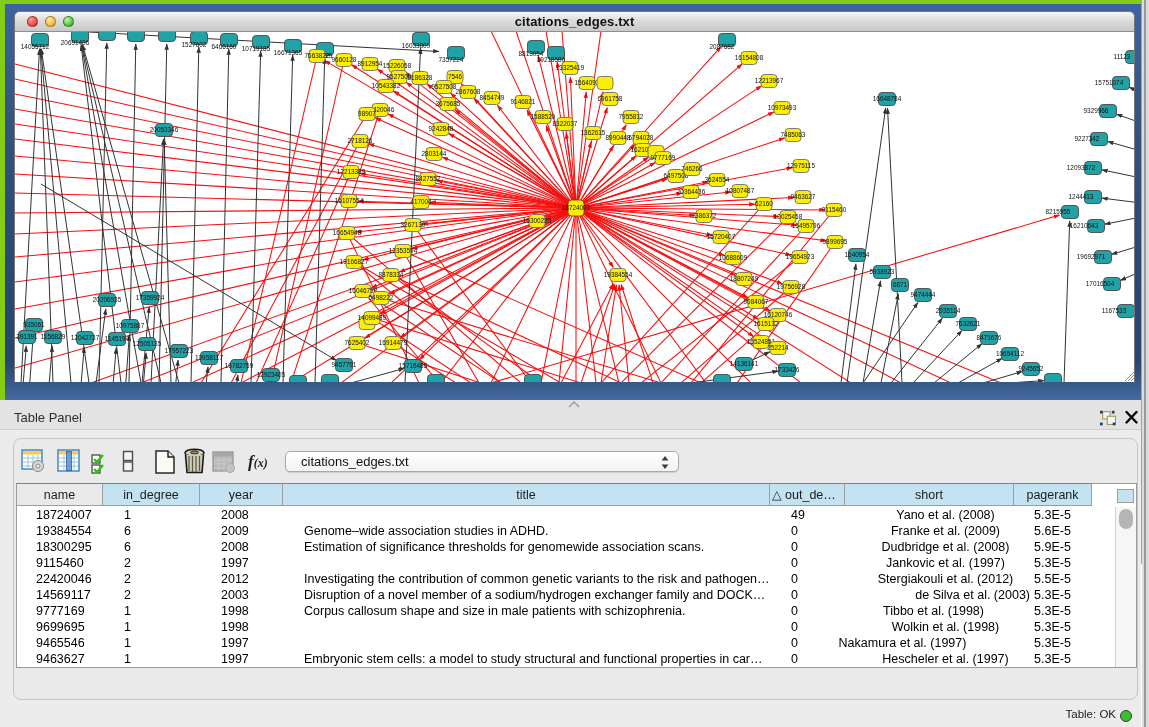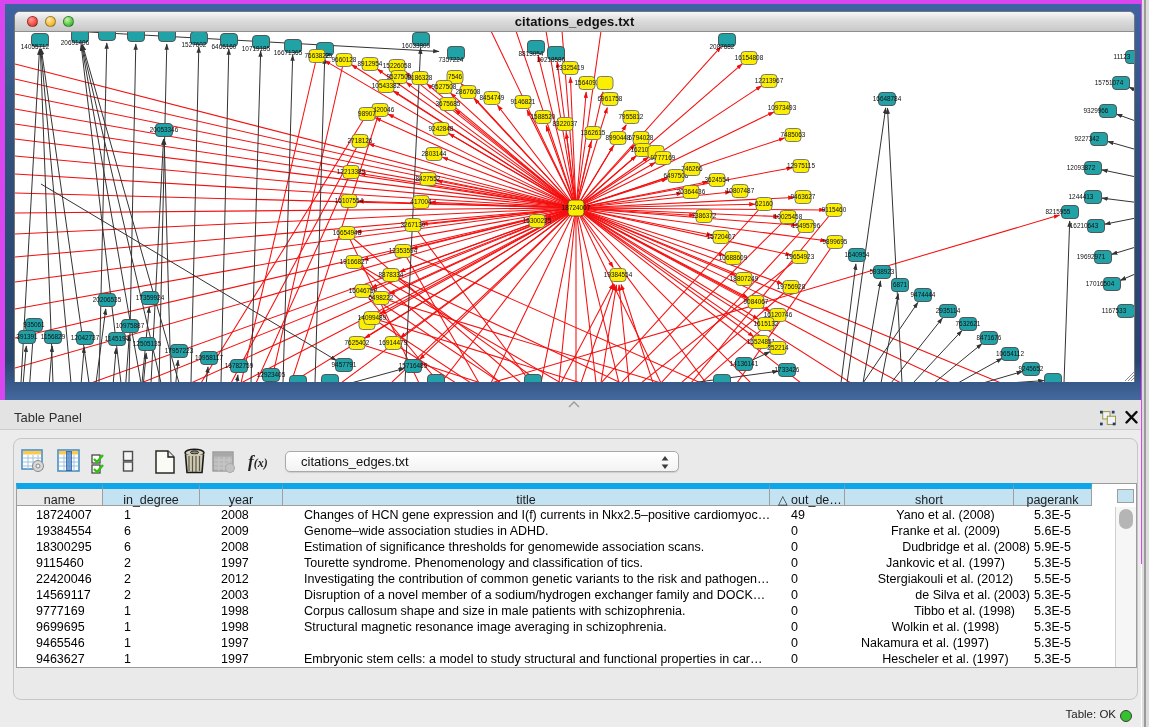--- a/index.html
+++ b/index.html
@@ -1,31 +1,31 @@
 <!DOCTYPE html>
 <html><head><meta charset="utf-8"><style>
 *{margin:0;padding:0;box-sizing:border-box}
 html,body{width:1149px;height:727px;font-family:"Liberation Sans",sans-serif;overflow:hidden;-webkit-font-smoothing:antialiased}
 .abs{position:absolute}
-#stage{position:relative;width:1149px;height:564px;background:#d946ef}
+#stage{position:relative;width:1149px;height:564px;background:#84cc16}
 #desk{position:absolute;left:5px;top:4px;width:1136px;height:396px;background:linear-gradient(180deg,#3e63a2 0%,#33547f 30%,#2b4a74 60%,#27456e 90%,#44699f 100%)}
 #rstrip{position:absolute;left:1142px;top:0;width:7px;height:727px;background:#dcdcdc}
 #rline{position:absolute;left:1144px;top:0;width:2px;height:727px;background:#9a9a9a}
 #win{position:absolute;left:14px;top:11px;width:1121px;height:371px;border:1px solid #767676;border-radius:6px 6px 0 0;background:#fff}
 #tbar{position:absolute;left:0;top:0;width:100%;height:20px;background:linear-gradient(180deg,#f7f7f7,#dcdcdc 45%,#c8c8c8);border-bottom:1px solid #8f8f8f;border-radius:5px 5px 0 0}
 #tbar .tl{position:absolute;top:4px;width:11px;height:11px;border-radius:50%;border:1px solid rgba(0,0,0,.35)}
 #title{position:absolute;width:100%;text-align:center;top:2px;font-size:13px;color:#111;font-weight:700;letter-spacing:.1px}
 #canvas{position:absolute;left:0;top:20px;width:1119px;height:350px;background:#fff;overflow:hidden}
 #panel{position:absolute;left:0;top:400px;width:1141px;height:327px;background:#ececec}
 #phead{position:absolute;left:0;top:0;width:1141px;height:30px;background:#e3e3e3;border-bottom:1px solid #cdcdcd}
 #phead .t{position:absolute;left:14px;top:10px;font-size:13px;color:#2e2e2e}
 #pbox{position:absolute;left:13px;top:438px;width:1125px;height:262px;background:#eaeaea;border:1px solid #c6c6c6;border-radius:8px}
 .rw{position:absolute;left:16px;width:1099px;height:16px;font-size:12.5px;color:#000}
 .rw span{position:absolute;top:1px;white-space:nowrap}
-.hc{position:absolute;top:483px;height:23px;background:#c3e2f2;border-right:1px solid #9e9e9e;border-top:6px solid #0ea5e9;border-bottom:1px solid #9e9e9e;font-size:12.5px;color:#1c1c1c;text-align:center;line-height:22px}
+.hc{position:absolute;top:483px;height:23px;background:#c3e2f2;border-right:1px solid #9e9e9e;border-top:1px solid #0ea5e9;border-bottom:1px solid #9e9e9e;font-size:12.5px;color:#1c1c1c;text-align:center;line-height:22px}
 #tabs{position:absolute;left:433px;top:675px;width:290px;height:19px;border:1px solid #9c9c9c;border-radius:5px;background:linear-gradient(180deg,#ffffff,#ededed);box-shadow:0 1px 1px rgba(0,0,0,.15);font-size:13px}
 #tabs div{position:absolute;top:0;height:17px;line-height:17px;text-align:center}
 #mem{position:absolute;left:1038px;top:708px;width:78px;text-align:right;font-size:11.5px;color:#222;white-space:nowrap}
 #gdot{position:absolute;left:1120px;top:710px;width:12px;height:12px;border-radius:50%;background:#35c22f;border:1.5px solid #3c3c3c}
 </style></head><body>
 <div id="stage">
 <div id="desk"></div>
 <div id="rstrip"></div>
     <div id="rline"></div>
 <div id="win">
@@ -597,56 +597,54 @@
         <path d="M4,0L7.4,4.6H0.6z" fill="#3c3c3c"></path>
         <path d="M4,13L7.4,8.4H0.6z" fill="#3c3c3c"></path>
       </svg>
 </div>
 
 <div class="abs" style="left:16px;top:483px;width:1121px;height:185px;background:#fff;border:1px solid #9b9b9b"></div>
 <div class="hc" style="left:16px;width:87px;background:#e9e9e9;border-left:1px solid #9e9e9e">name</div>
 <div class="hc" style="left:103px;width:97px">in_degree</div>
 <div class="hc" style="left:200px;width:83px">year</div>
 <div class="hc" style="left:283px;width:487px">title</div>
-<div class="hc" style="left:770px;width:75px;text-align:left"><span style="margin-left:8px">△ out_de…</span></div>
+<div class="hc" style="left:770px;width:75px;text-align:left"><span style="margin-left:2px">△ out_de…</span></div>
 <div class="hc" style="left:845px;width:169px">short</div>
 <div class="hc" style="left:1014px;width:78px">pagerank</div>
 <div class="abs" style="left:1117px;top:489px;width:17px;height:14px;background:#c3e2f2;border:1px solid #9e9e9e"></div>
 <div class="rw" style="top:507px">
 <span style="left:20px">18724007</span>
       <span style="left:108px">1</span>
       <span style="left:205px">2008</span>
-      <span style="left:288px">Changes of HCN gene expression and I(f) currents in Nkx2.5–positive cardiomyoc…</span>
       <span style="left:775px">49</span>
       <span style="left:845px;width:169px;text-align:center">Yano et al. (2008)</span>
       <span style="left:1018px">5.3E-5</span>
     </div>
     <div class="rw" style="top:523px">
 <span style="left:20px">19384554</span>
       <span style="left:108px">6</span>
       <span style="left:205px">2009</span>
       <span style="left:288px">Genome–wide association studies in ADHD.</span>
       <span style="left:775px">0</span>
       <span style="left:845px;width:169px;text-align:center">Franke et al. (2009)</span>
       <span style="left:1018px">5.6E-5</span>
     </div>
     <div class="rw" style="top:539px">
 <span style="left:20px">18300295</span>
       <span style="left:108px">6</span>
       <span style="left:205px">2008</span>
       <span style="left:288px">Estimation of significance thresholds for genomewide association scans.</span>
       <span style="left:775px">0</span>
-      <span style="left:845px;width:169px;text-align:right">Dudbridge et al. (2008)</span>
+      <span style="left:845px;width:169px;text-align:center">Dudbridge et al. (2008)</span>
       <span style="left:1018px">5.9E-5</span>
     </div>
     <div class="rw" style="top:555px">
 <span style="left:20px">9115460</span>
       <span style="left:108px">2</span>
       <span style="left:205px">1997</span>
-      <span style="left:288px">Tourette syndrome. Phenomenology and classification of tics.</span>
       <span style="left:775px">0</span>
       <span style="left:845px;width:169px;text-align:center">Jankovic et al. (1997)</span>
       <span style="left:1018px">5.3E-5</span>
     </div>
     <div class="rw" style="top:571px">
 <span style="left:20px">22420046</span>
       <span style="left:108px">2</span>
       <span style="left:205px">2012</span>
       <span style="left:288px">Investigating the contribution of common genetic variants to the risk and pathogen…</span>
       <span style="left:775px">0</span>
@@ -661,38 +659,37 @@
       <span style="left:775px">0</span>
       <span style="left:845px;width:169px;text-align:right">de Silva et al. (2003)</span>
       <span style="left:1018px">5.3E-5</span>
     </div>
     <div class="rw" style="top:603px">
 <span style="left:20px">9777169</span>
       <span style="left:108px">1</span>
       <span style="left:205px">1998</span>
       <span style="left:288px">Corpus callosum shape and size in male patients with schizophrenia.</span>
       <span style="left:775px">0</span>
-      <span style="left:830px;width:169px;text-align:right">Tibbo et al. (1998)</span>
+      <span style="left:867px;width:169px;text-align:left">Tibbo et al. (1998)</span>
       <span style="left:1018px">5.3E-5</span>
     </div>
     <div class="rw" style="top:619px">
 <span style="left:20px">9699695</span>
       <span style="left:108px">1</span>
       <span style="left:205px">1998</span>
-      <span style="left:288px">Structural magnetic resonance image averaging in schizophrenia.</span>
       <span style="left:775px">0</span>
       <span style="left:845px;width:169px;text-align:center">Wolkin et al. (1998)</span>
       <span style="left:1018px">5.3E-5</span>
     </div>
     <div class="rw" style="top:635px">
 <span style="left:20px">9465546</span>
       <span style="left:108px">1</span>
       <span style="left:205px">1997</span>
       <span style="left:775px">0</span>
-      <span style="left:845px;width:169px;text-align:left">Nakamura et al. (1997)</span>
+      <span style="left:802px;width:169px;text-align:center">Nakamura et al. (1997)</span>
       <span style="left:1018px">5.3E-5</span>
     </div>
     <div class="rw" style="top:651px">
 <span style="left:20px">9463627</span>
       <span style="left:108px">1</span>
       <span style="left:205px">1997</span>
       <span style="left:288px">Embryonic stem cells: a model to study structural and functional properties in car…</span>
       <span style="left:775px">0</span>
       <span style="left:845px;width:169px;text-align:center">Hescheler et al. (1997)</span>
       <span style="left:1018px">5.3E-5</span>

